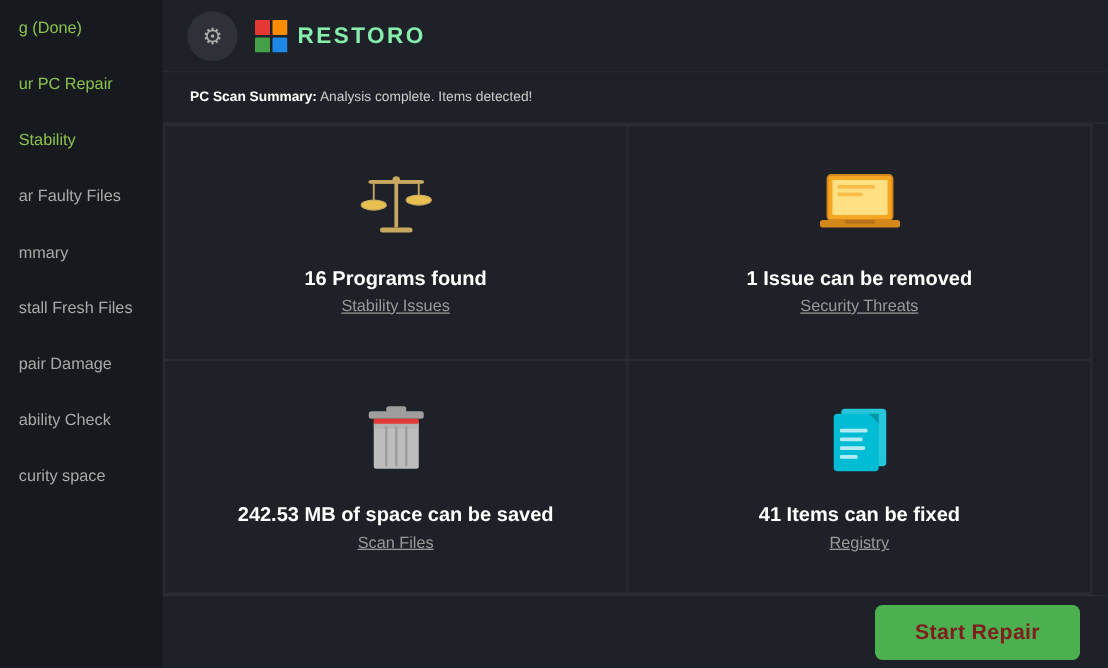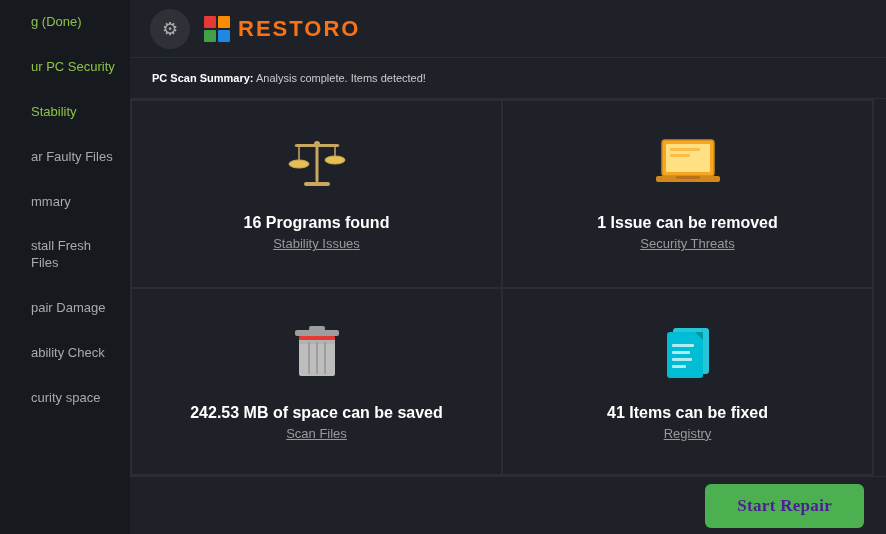--- a/index.html
+++ b/index.html
@@ -25,21 +25,20 @@
       overflow: hidden;
     }
 
     .sidebar-item {
       padding: 14px 12px;
       font-size: 13px;
       color: #aaa;
       cursor: pointer;
       border-left: 3px solid transparent;
       line-height: 1.3;
-      margin-left: 16px;
     }
     .sidebar-item.active { color: #fff; border-left: 3px solid #4caf50; background: #1e2228; }
     .sidebar-item.done { color: #8bc34a; }
 
     
     .main {
       flex: 1;
       display: flex;
       flex-direction: column;
       height: 534px;
@@ -76,23 +75,23 @@
       align-items: center;
       gap: 8px;
     }
 
     .logo-icon {
       width: 26px;
       height: 26px;
     }
 
     .logo-text {
-      font-size: 22px;
+      font-size: 18px;
       font-weight: 700;
-      color: #f97316;
+      color: #86efac;
       letter-spacing: 2px;
     }
 
     
     .scan-summary {
       padding: 14px 22px;
       background: #1e2228;
       font-size: 11px;
       border-bottom: 1px solid #2a2d33;
     }
@@ -152,29 +151,28 @@
       align-items: center;
       justify-content: flex-end;
       padding: 12px 22px;
       background: #1e2228;
       border-top: 1px solid #2a2d33;
       height: 58px;
     }
 
     .start-repair-btn {
       background: #4caf50;
-      color: #4c1d95;
+      color: #7f1d1d;
       font-size: 17px;
       font-weight: 600;
       padding: 12px 32px;
       border: none;
       border-radius: 6px;
       cursor: pointer;
       letter-spacing: 0.3px;
-      font-family: Liberation Serif, serif;
     }
 
     
     .scales-icon { display: inline-block; }
 
     
     .laptop-icon { display: inline-block; }
 
     
     .trash-icon { display: inline-block; }
@@ -183,21 +181,21 @@
     .registry-icon { display: inline-block; }
   </style>
 </head>
 <body>
 
 <div class="sidebar">
   <div class="sidebar-item done">
     <span>g (Done)</span>
   </div>
   <div class="sidebar-item done">
-    <span>ur PC Security</span>
+    <span>ur PC Repair</span>
   </div>
   <div class="sidebar-item done">
     <span>Stability</span>
   </div>
   <div class="sidebar-item">
     <span>ar Faulty Files</span>
   </div>
   <div class="sidebar-item">
     <span>mmary</span>
   </div>

